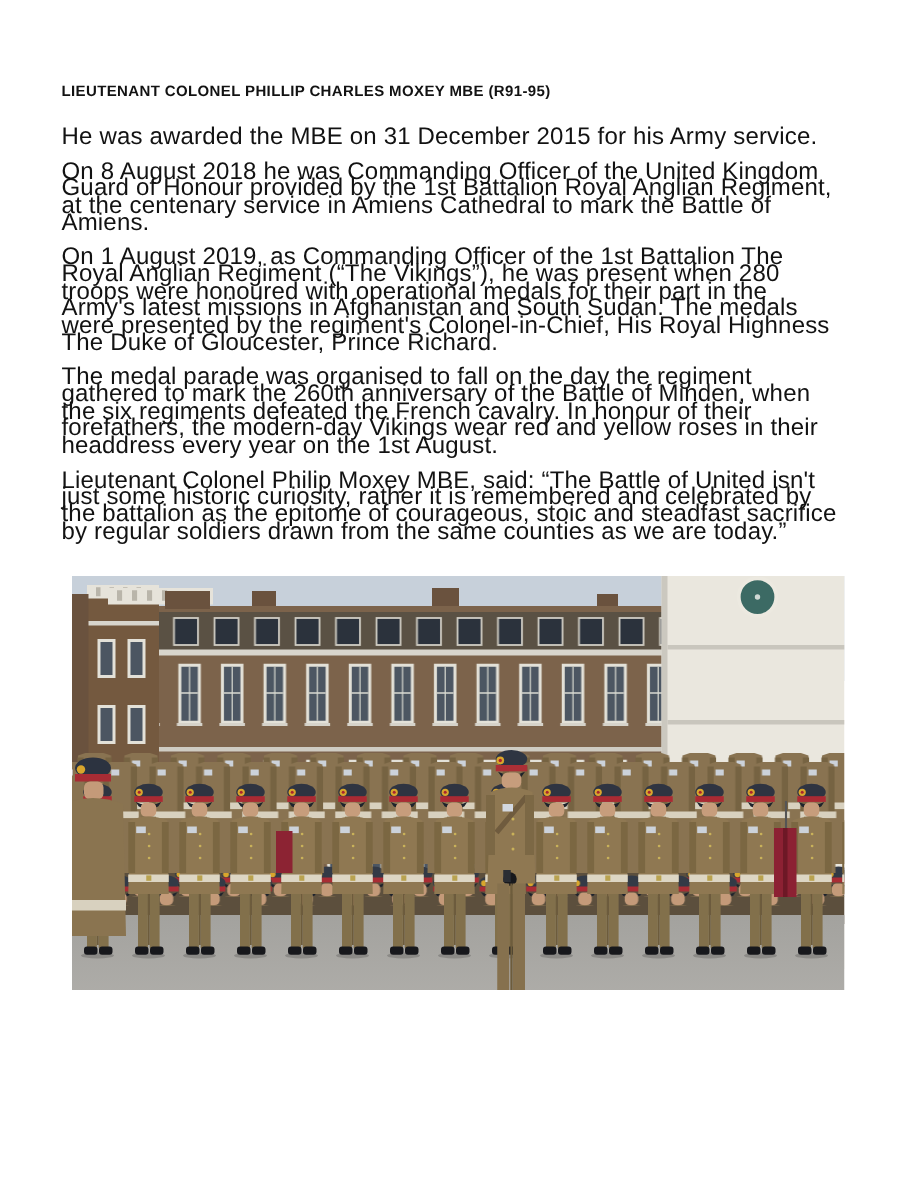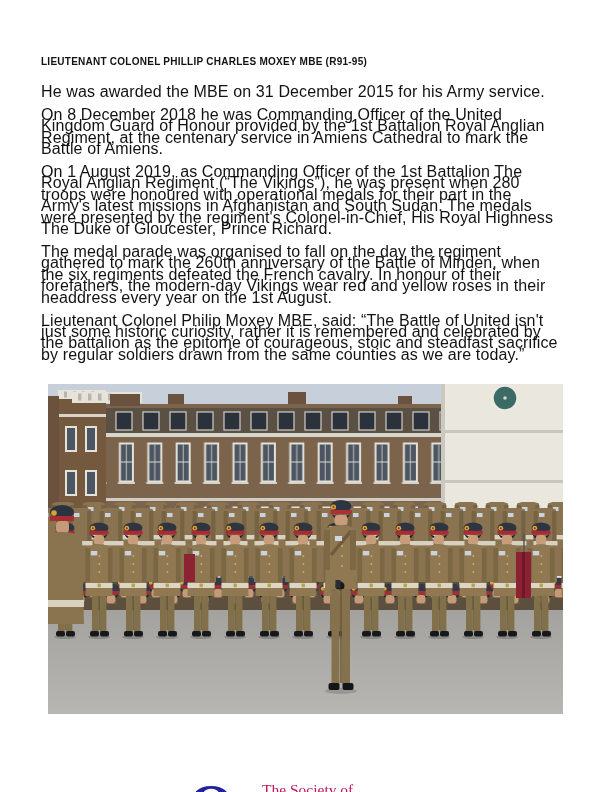--- a/index.html
+++ b/index.html
@@ -1,17 +1,17 @@
 <!DOCTYPE html>
 <html><head>
 <meta charset="utf-8">
 <style>
   html,body{margin:0;padding:0;background:#ffffff;}
   .page{
-    position:relative;width:612px;height:792px;background:#fff;overflow:hidden;
+    position:relative;width:612px;height:660px;background:#fff;overflow:hidden;
     font-family:"Liberation Sans","DejaVu Sans",sans-serif;color:#121212;
   }
   .content{padding:56px 51px 0 41px;}
   .doc-title{
     font-size:10px;font-weight:700;letter-spacing:.25px;margin:0 0 19px 0;
   }
   .content p{
     font-size:16px;line-height:11.4px;letter-spacing:.12px;
     margin:0 0 11.5px 0;max-width:524px;
   }
@@ -33,21 +33,21 @@
     font-size:10px;letter-spacing:.45px;
   }
 </style>
 </head>
 <body>
 
 <div class="page">
   <div class="content">
     <h1 class="doc-title">LIEUTENANT COLONEL PHILLIP CHARLES MOXEY MBE (R91-95)</h1>
     <p>He was awarded the MBE on 31 December 2015 for his Army service.</p>
-    <p>On 8 December 2018 he was Commanding Officer of the United Kingdom Guard of Honour provided by the 1st Battalion Royal Anglian Regiment, at the centenary service in Amiens Cathedral to mark the Battle of Amiens.</p>
+    <p>On 8 August 2018 he was Commanding Officer of the United Kingdom Guard of Honour provided by the 1st Battalion Royal Anglian Regiment, at the centenary service in Amiens Cathedral to mark the Battle of Amiens.</p>
     <p>On 1 August 2019, as Commanding Officer of the 1st Battalion The Royal Anglian Regiment (“The Vikings”), he was present when 280 troops were honoured with operational medals for their part in the Army's latest missions in Afghanistan and South Sudan. The medals were presented by the regiment's Colonel-in-Chief, His Royal Highness The Duke of Gloucester, Prince Richard.</p>
     <p>The medal parade was organised to fall on the day the regiment gathered to mark the 260th anniversary of the Battle of Minden, when the six regiments defeated the French cavalry. In honour of their forefathers, the modern-day Vikings wear red and yellow roses in their headdress every year on the 1st August.</p>
     <p>Lieutenant Colonel Philip Moxey MBE, said: “The Battle of United isn't just some historic curiosity, rather it is remembered and celebrated by the battalion as the epitome of courageous, stoic and steadfast sacrifice by regular soldiers drawn from the same counties as we are today.”</p>
 
     <figure class="photo" role="img" aria-label="Ranks of soldiers of the 1st Battalion The Royal Anglian Regiment on parade in khaki dress uniform with red-banded peaked caps and Minden roses, a commanding officer with sword standing to the fore, in front of a Georgian brick barracks with white stone pavilions and a clock arch">
       <svg width="515" height="330" viewBox="0 0 515 330" xmlns="http://www.w3.org/2000/svg">
         <defs>
           <linearGradient id="gGround" x1="0" y1="0" x2="0" y2="1">
             <stop offset="0" stop-color="#a3a29e"></stop>
               <stop offset="1" stop-color="#b8b6b2"></stop>

